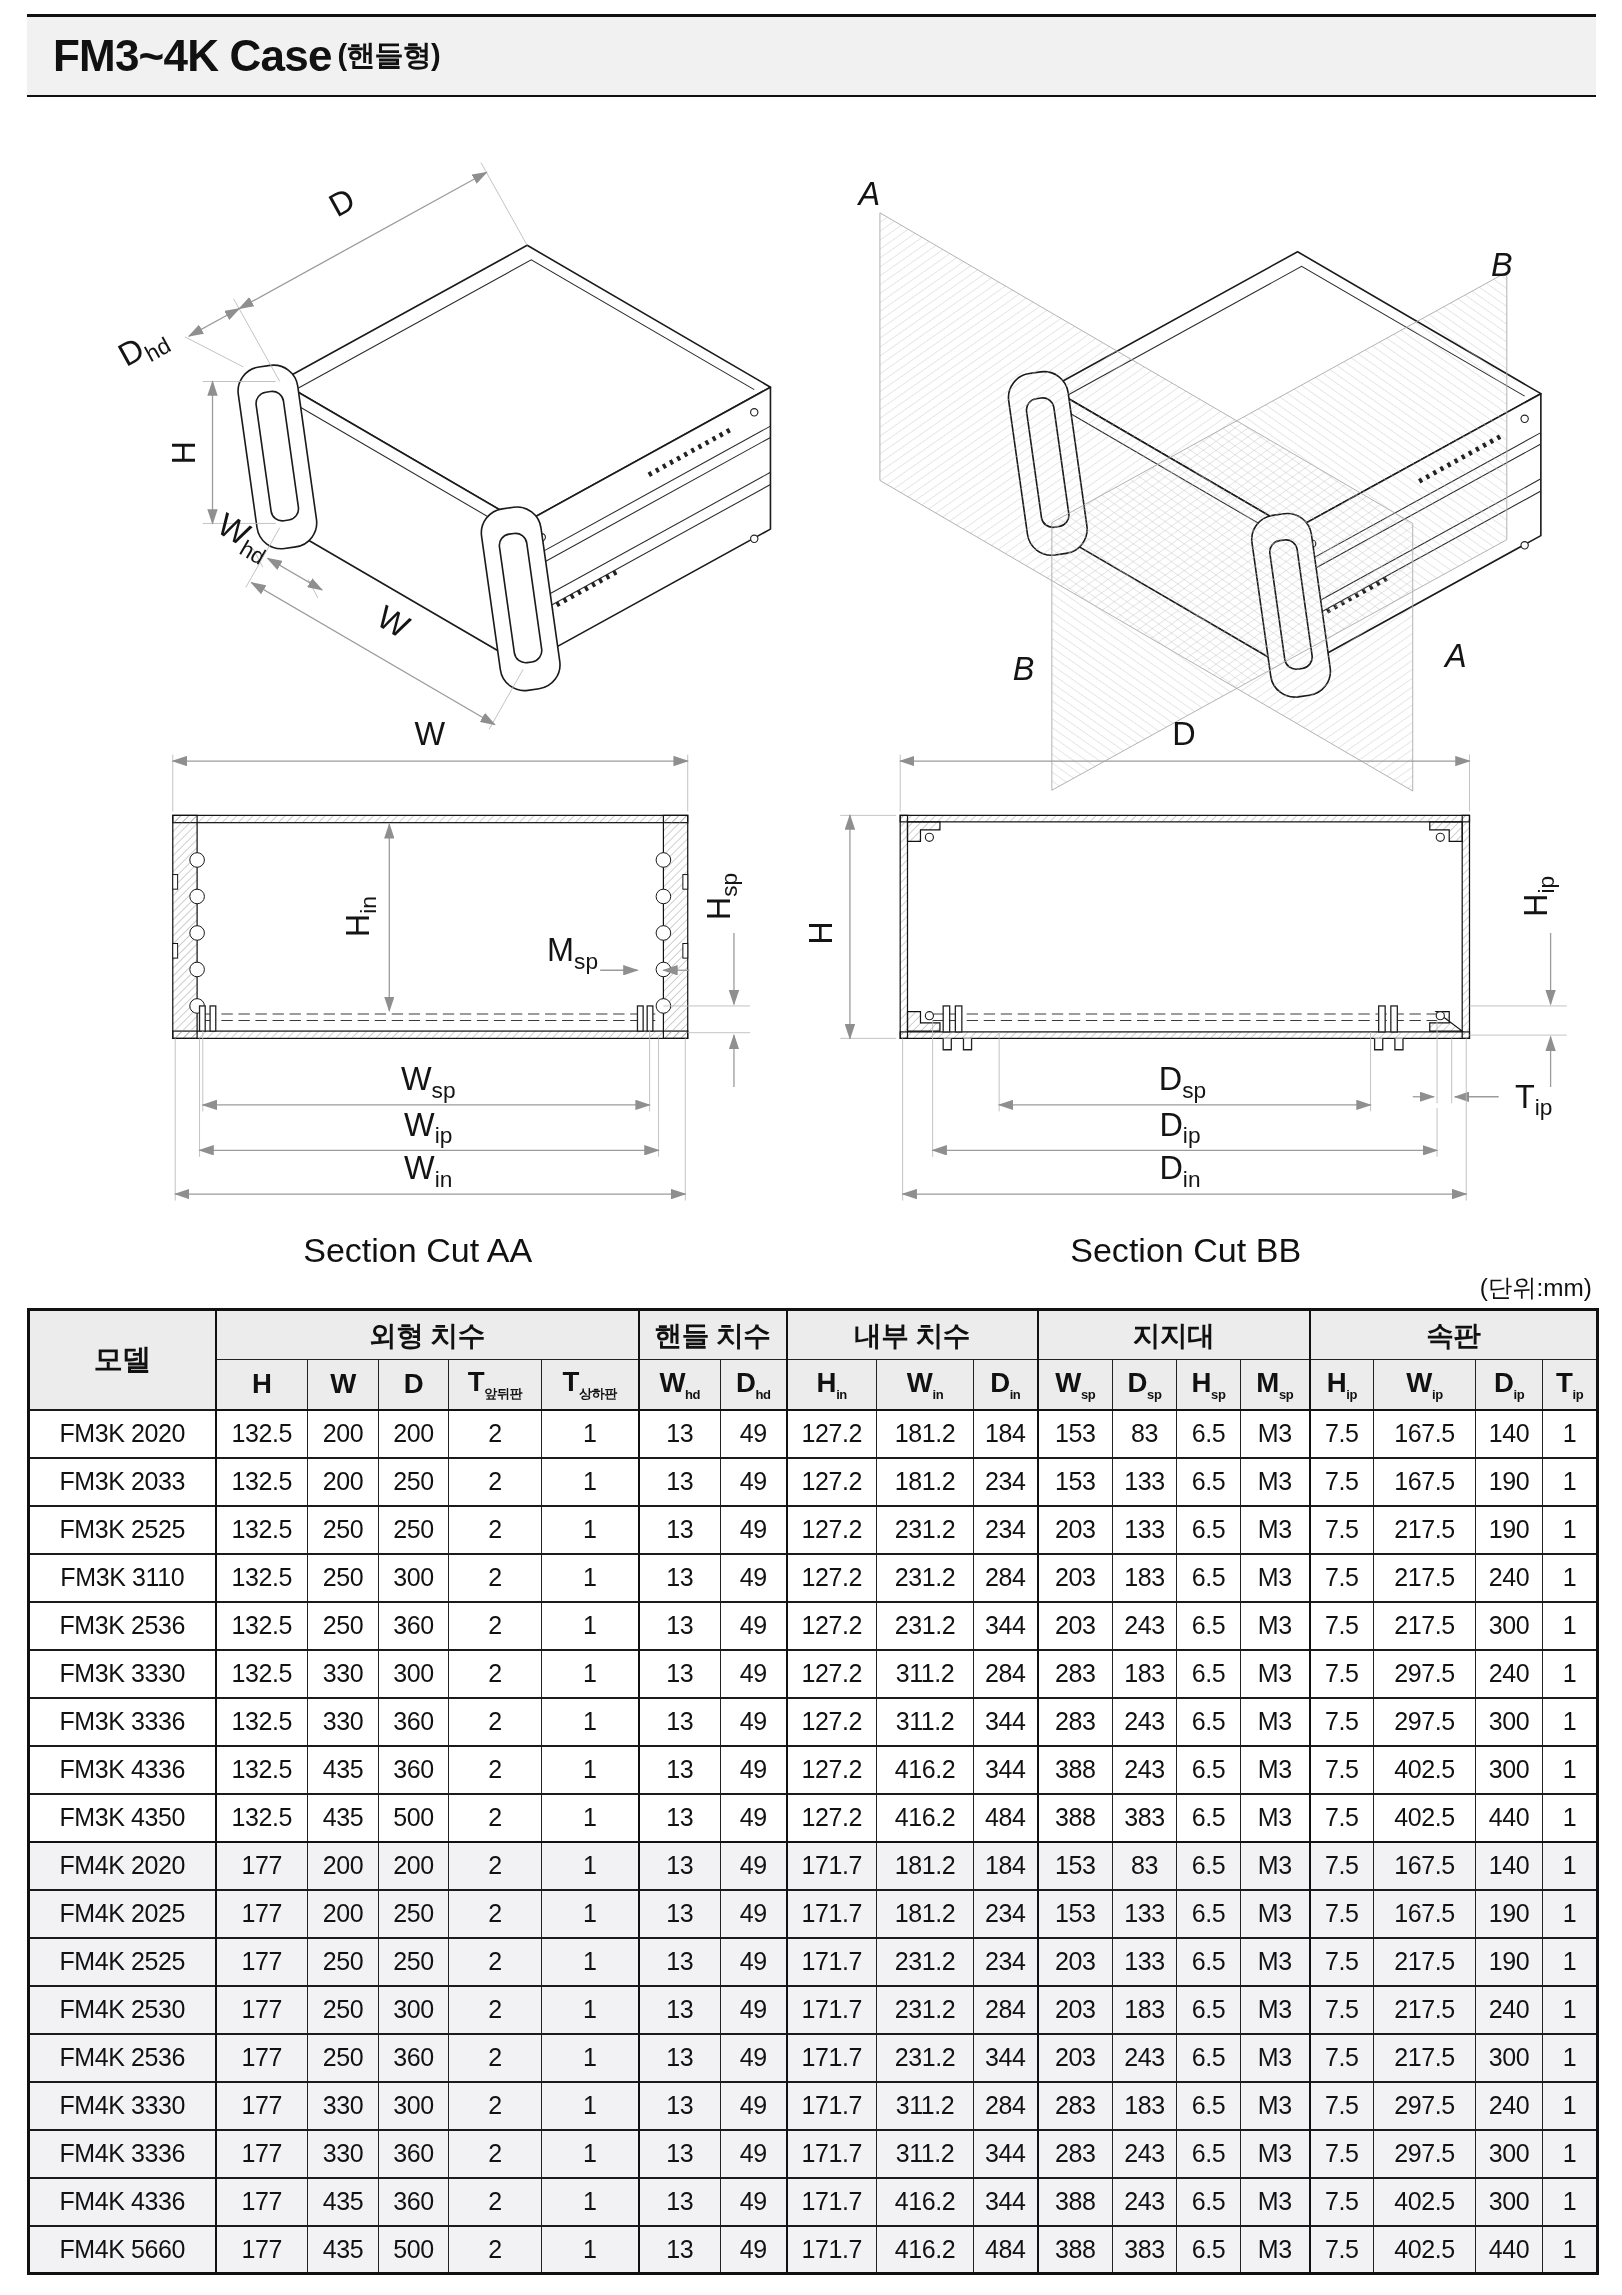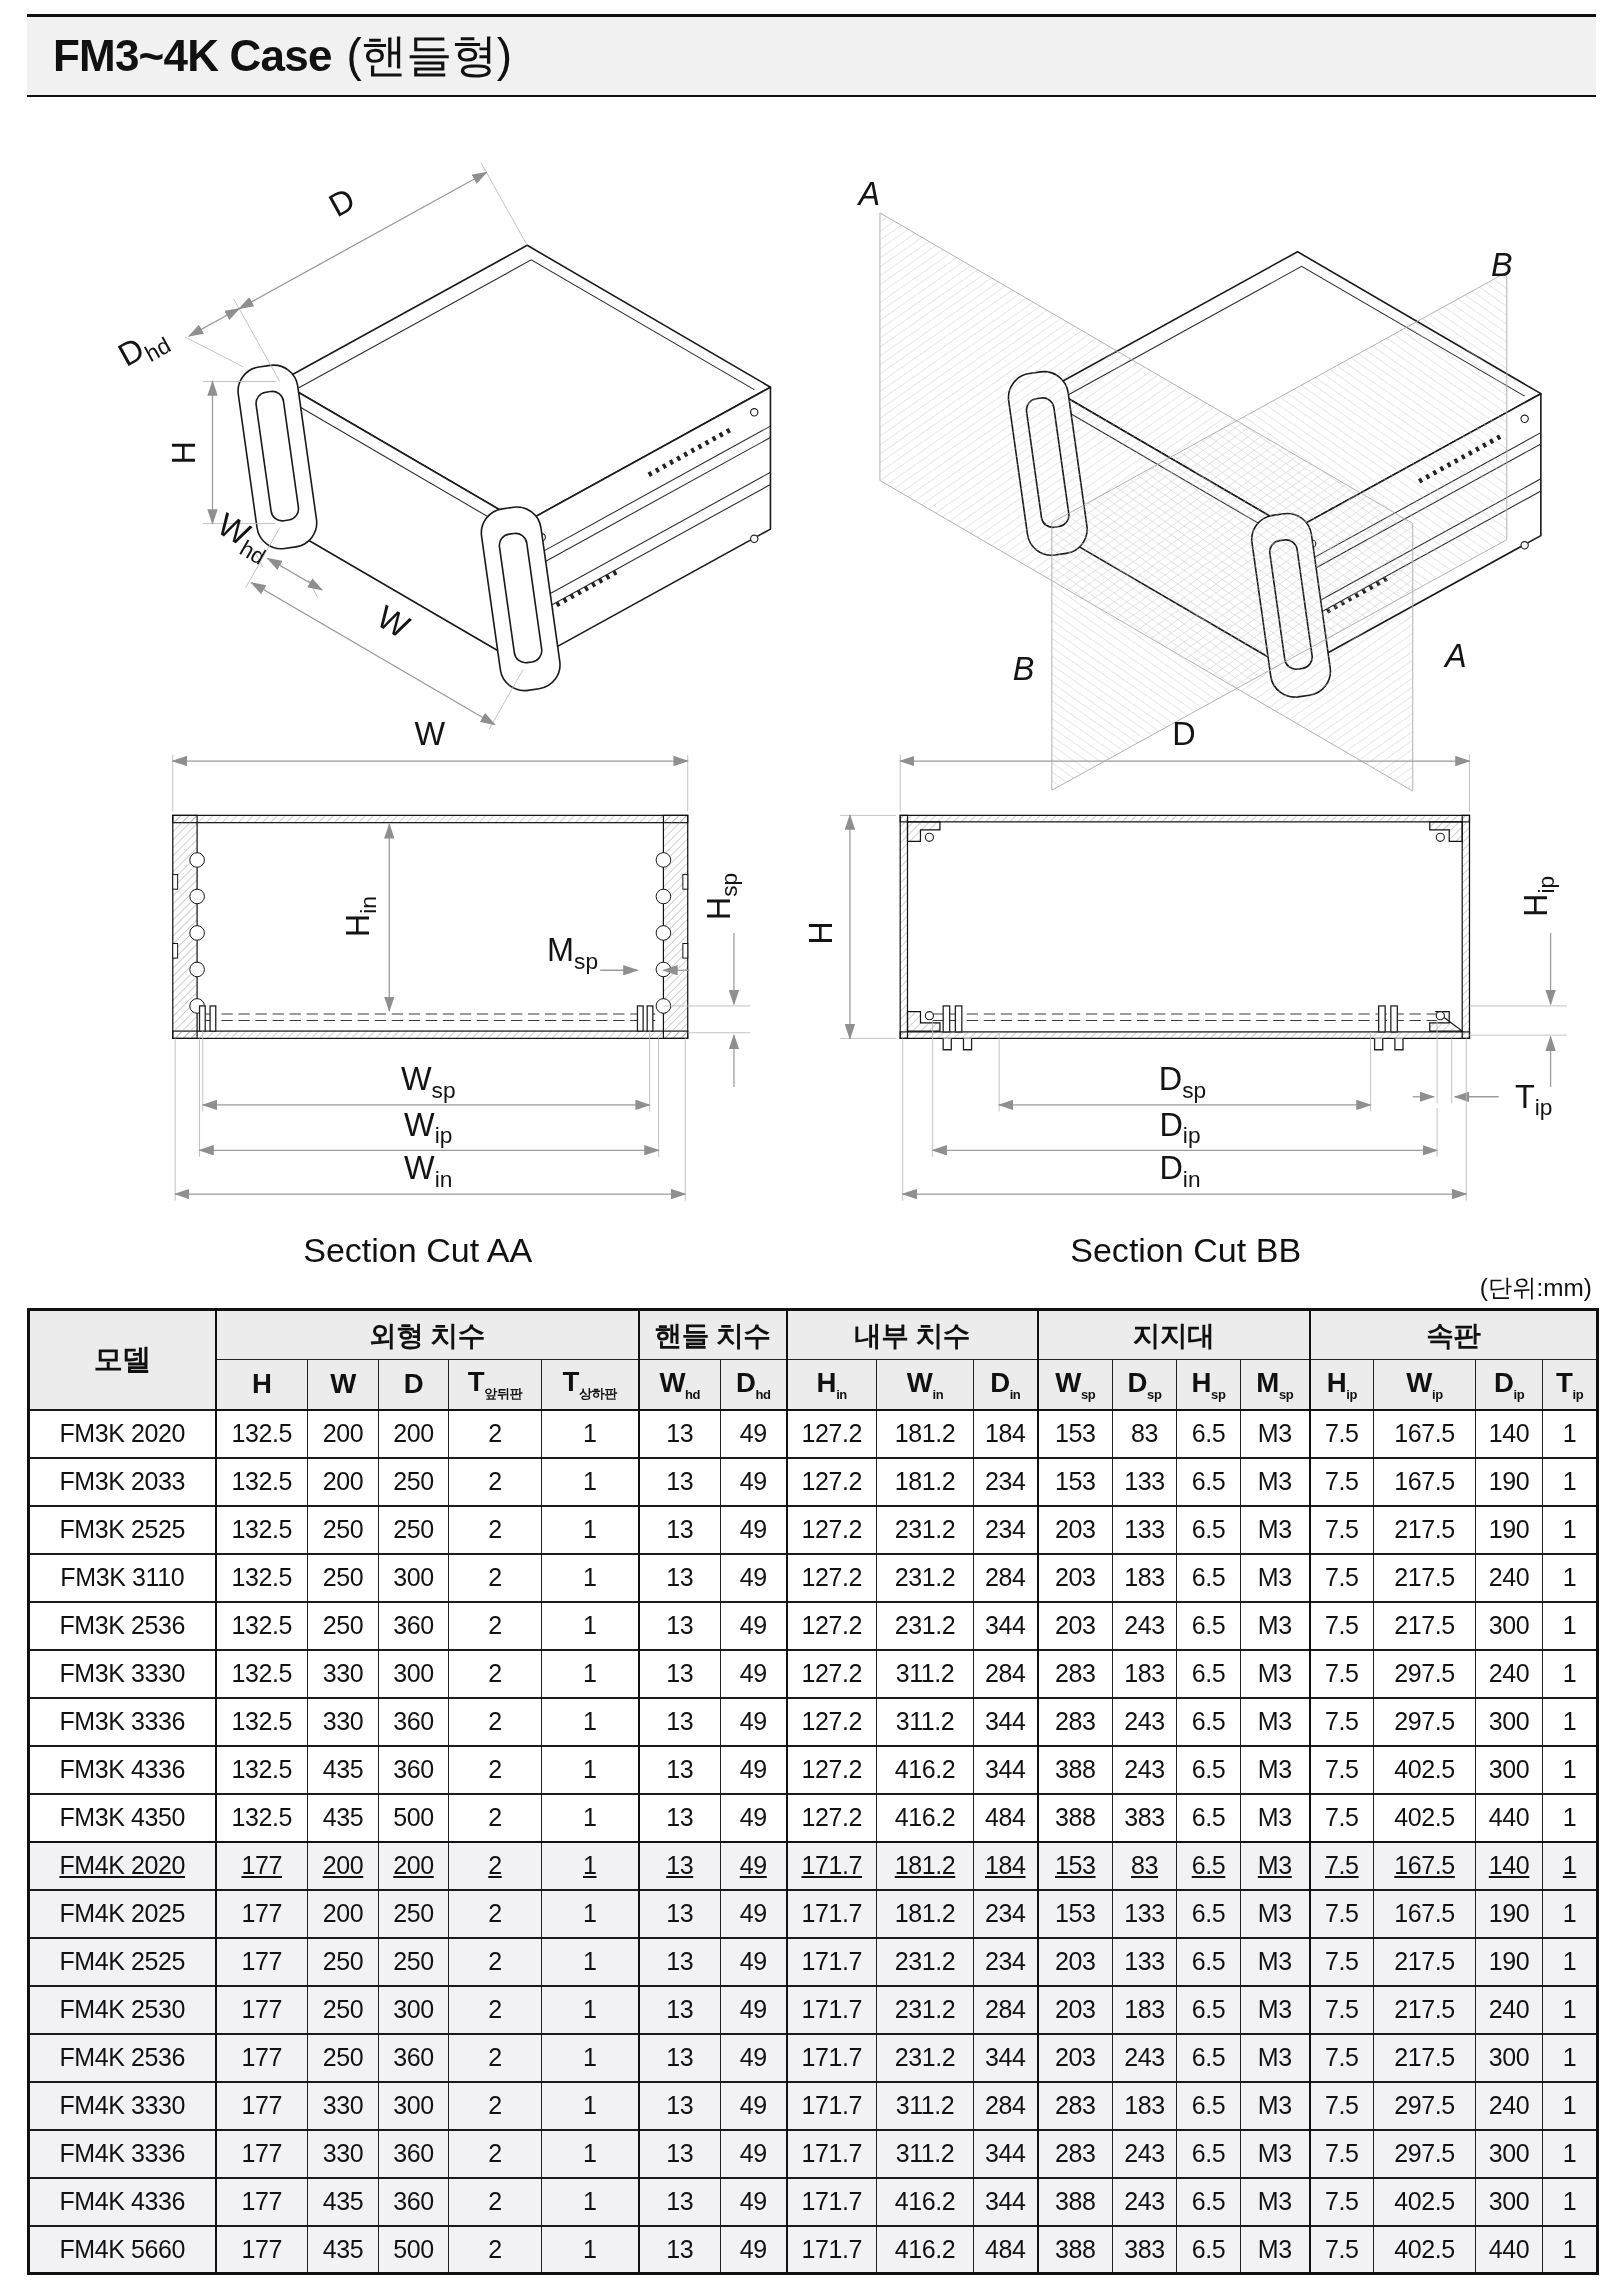--- a/index.html
+++ b/index.html
@@ -6,21 +6,21 @@
   body{font-family:"Liberation Sans",sans-serif;color:#111;}
   #page{position:relative;width:1622px;height:2295px;background:#fff;overflow:hidden;}
 
   
   .title-band{
     position:absolute;left:27px;top:14px;width:1569px;height:83px;
     background:#f1f1f1;border-top:3.2px solid #111;border-bottom:2.4px solid #111;
     display:flex;align-items:center;box-sizing:border-box;padding-left:26px;
   }
   .title-band .main-title{font-size:44px;font-weight:bold;letter-spacing:-0.8px;}
-  .title-band .title-suffix{font-size:46px;font-weight:normal;margin-left:15px;letter-spacing:-0.8px;}
+  .title-band .title-suffix{font-size:29px;font-weight:bold;margin-left:6px;letter-spacing:-0.8px;}
 
   
   svg#drawings{position:absolute;left:0;top:122px;}
   .obj{fill:#fff;stroke:#1b1b1b;stroke-width:2;stroke-linejoin:round;}
   .objline{stroke:#2a2a2a;stroke-width:1.3;fill:none;}
   .vent{stroke:#222;stroke-width:6;stroke-dasharray:4 6;fill:none;}
   .screw{fill:#fff;stroke:#222;stroke-width:1.4;}
   .dimline{stroke:#9b9b9b;stroke-width:1.6;fill:none;}
   .extline{stroke:#bcbcbc;stroke-width:1.1;fill:none;}
   .dashline{stroke:#3a3a3a;stroke-width:1.3;stroke-dasharray:14 7;fill:none;}
@@ -53,21 +53,21 @@
   table.spec th.model-th{font-size:29px;}
   table.spec th.grp{border-left:2.4px solid #111;}
   table.spec thead tr:last-child th:first-child,
   table.spec thead tr:last-child th:nth-child(6),
   table.spec thead tr:last-child th:nth-child(8),
   table.spec thead tr:last-child th:nth-child(11),
   table.spec thead tr:last-child th:nth-child(15){border-left:2.4px solid #111;}
   table.spec tbody tr{height:48px;margin-left:19px;}
   table.spec tbody td{font-size:25px;border-top:2px solid #1a1a1a;background:#fff;}
   table.spec tbody tr.fm4k td{background:#f2f2f4;}
-  table.spec tbody tr.sep td{border-top:2.8px solid #111;text-decoration:underline;}
+  table.spec tbody tr.sep td{border-top:2.8px solid #111;}
   table.spec tbody td:nth-child(2),
   table.spec tbody td:nth-child(7),
   table.spec tbody td:nth-child(9),
   table.spec tbody td:nth-child(12),
   table.spec tbody td:nth-child(16){border-left:2.4px solid #111;}
 </style>
 </head>
 <body>
 
 <div id="page">

